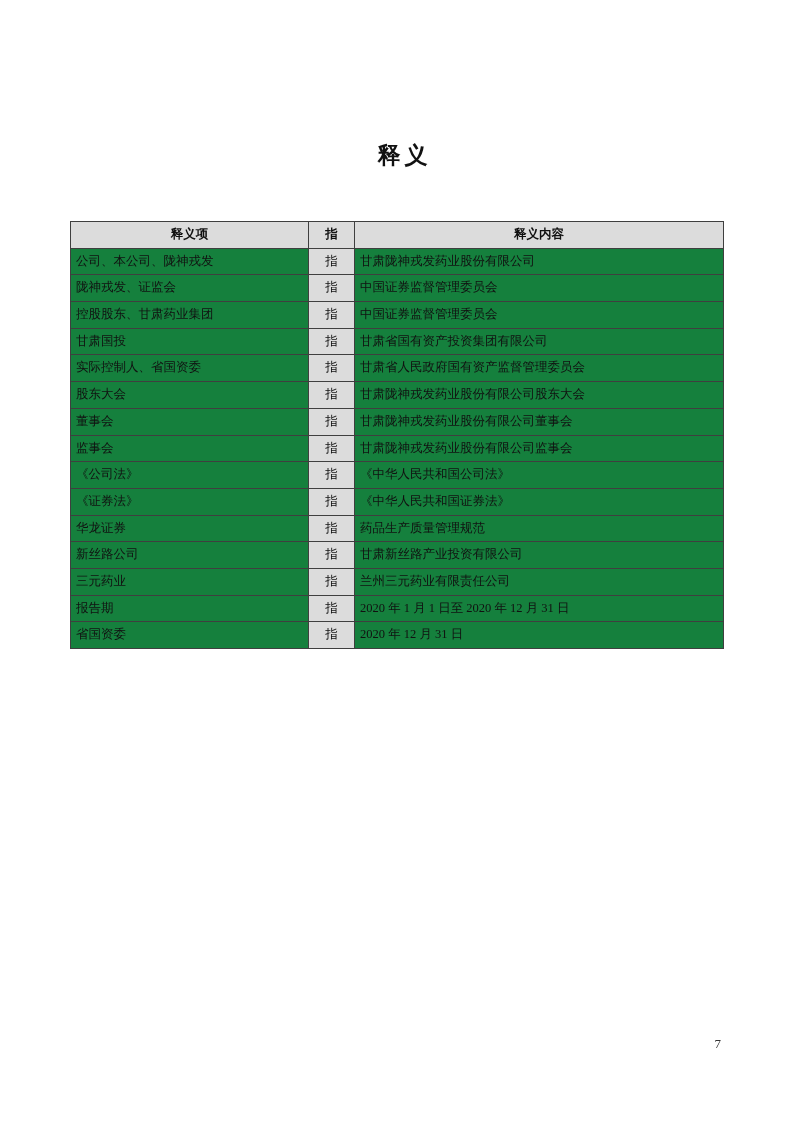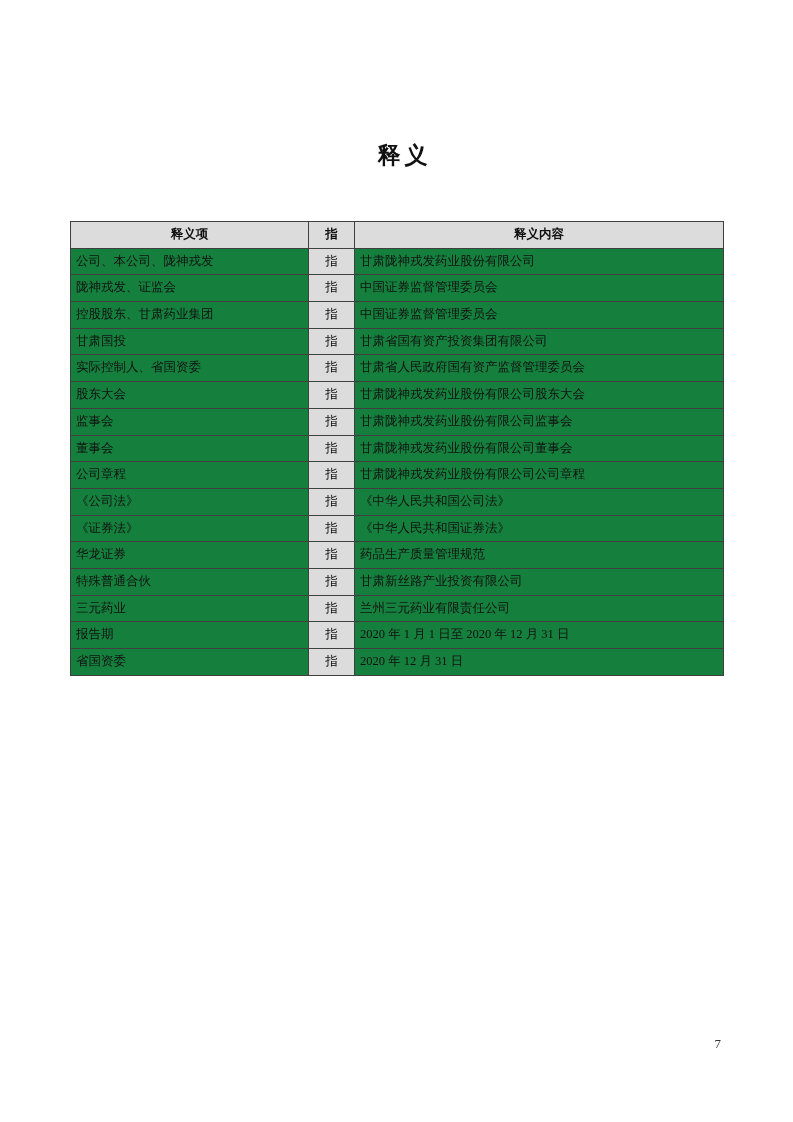--- a/index.html
+++ b/index.html
@@ -131,51 +131,46 @@
           <td class="td-term">实际控制人、省国资委</td>
           <td class="td-zhi">指</td>
           <td class="td-def">甘肃省人民政府国有资产监督管理委员会</td>
         </tr>
         <tr>
           <td class="td-term">股东大会</td>
           <td class="td-zhi">指</td>
           <td class="td-def">甘肃陇神戎发药业股份有限公司股东大会</td>
         </tr>
         <tr>
-          <td class="td-term">监事会</td>
-          <td class="td-zhi">指</td>
-          <td class="td-def">甘肃陇神戎发药业股份有限公司监事会</td>
-        </tr>
-        <tr>
           <td class="td-term">董事会</td>
           <td class="td-zhi">指</td>
           <td class="td-def">甘肃陇神戎发药业股份有限公司董事会</td>
         </tr>
         <tr>
-          <td class="td-term">公司章程</td>
+          <td class="td-term">监事会</td>
           <td class="td-zhi">指</td>
-          <td class="td-def">甘肃陇神戎发药业股份有限公司公司章程</td>
+          <td class="td-def">甘肃陇神戎发药业股份有限公司监事会</td>
         </tr>
         <tr>
           <td class="td-term">《公司法》</td>
           <td class="td-zhi">指</td>
           <td class="td-def">《中华人民共和国公司法》</td>
         </tr>
         <tr>
           <td class="td-term">《证券法》</td>
           <td class="td-zhi">指</td>
           <td class="td-def">《中华人民共和国证券法》</td>
         </tr>
         <tr>
           <td class="td-term">华龙证券</td>
           <td class="td-zhi">指</td>
           <td class="td-def">药品生产质量管理规范</td>
         </tr>
         <tr>
-          <td class="td-term">特殊普通合伙</td>
+          <td class="td-term">新丝路公司</td>
           <td class="td-zhi">指</td>
           <td class="td-def">甘肃新丝路产业投资有限公司</td>
         </tr>
         <tr>
           <td class="td-term">三元药业</td>
           <td class="td-zhi">指</td>
           <td class="td-def">兰州三元药业有限责任公司</td>
         </tr>
         <tr>
           <td class="td-term">报告期</td>

